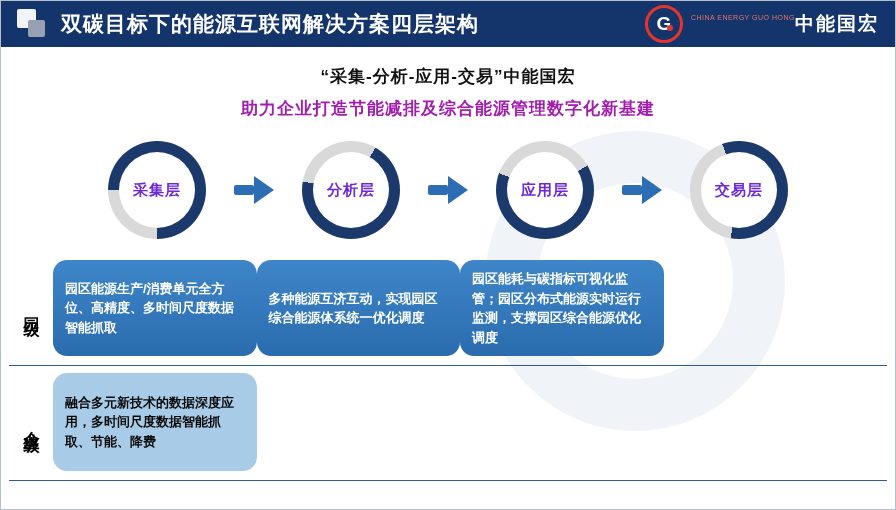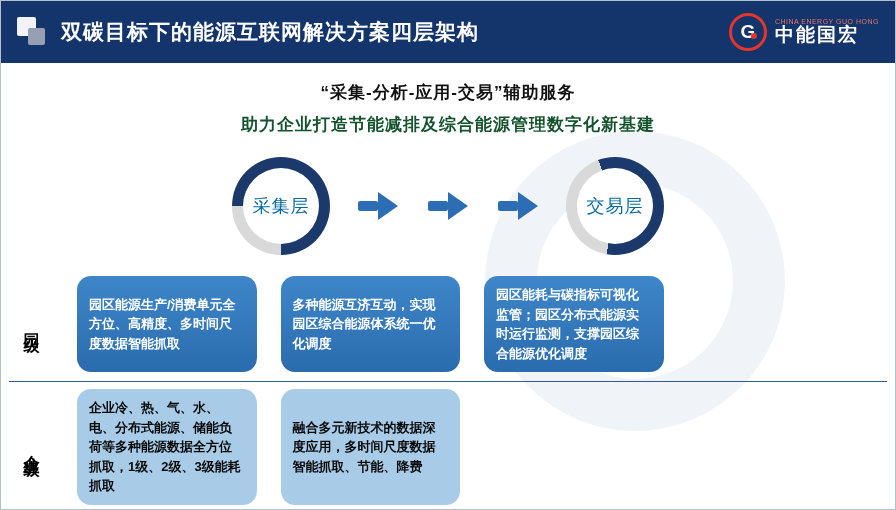--- a/index.html
+++ b/index.html
@@ -9,21 +9,21 @@
   .slide {
     position: relative;
     width: 896px; height: 510px;
     background: #ffffff;
     border: 1px solid #b5bfcc;
     overflow: hidden;
   }
 
   
   .header {
-    height: 62px;
+    height: 46px;
     background: #14346c;
     display: flex;
     align-items: center;
     justify-content: space-between;
     padding: 0 16px 0 14px;
   }
   .header-left { display: flex; align-items: center; gap: 12px; }
   .header-mark { position: relative; width: 34px; height: 36px; }
   .header-mark .sq1 {
     position: absolute; left: 2px; top: 3px;
@@ -42,60 +42,60 @@
     width: 38px; height: 38px; border-radius: 50%;
     border: 3px solid #e3352b;
     display: flex; align-items: center; justify-content: center;
     color: #ffffff; font-size: 19px; font-weight: bold;
     position: relative;
   }
   .logo-mark::after {
     content: ""; position: absolute; right: 7px; top: 17px;
     width: 6px; height: 6px; border-radius: 50%; background: #e3352b;
   }
-  .logo-text { display: flex; flex-direction: column; line-height: 1.1; }
+  .logo-text { display: flex; flex-direction: row; line-height: 1.1; text-align: right; }
   .logo-en { color: #e8766b; font-size: 7px; letter-spacing: 0.5px; }
   .logo-cn { color: #ffffff; font-size: 19px; font-weight: bold; letter-spacing: 2px; }
 
   
   .watermark {
     position: absolute; right: 110px; top: 130px;
     width: 300px; height: 300px; border-radius: 50%;
     border: 52px solid #f0f3f8;
     z-index: 0;
   }
 
   
   .main { position: relative; z-index: 1; }
   .main-title {
     margin-top: 18px; text-align: center;
     font-size: 17px; font-weight: bold; color: #111111; letter-spacing: 1px;
   }
   .main-subtitle {
     margin-top: 9px; text-align: center;
-    font-size: 17px; font-weight: bold; color: #14532d; letter-spacing: 1px;
+    font-size: 17px; font-weight: bold; color: #a21caf; letter-spacing: 1px;
   }
 
   
   .layers-row {
     margin-top: 14px;
     display: flex; align-items: center; justify-content: center;
     gap: 26px; height: 112px;
   }
   .layer-circle {
     width: 98px; height: 98px; border-radius: 50%;
     display: flex; align-items: center; justify-content: center;
     position: relative; flex: 0 0 auto;
   }
   .layer-circle .inner {
     width: 76px; height: 76px; border-radius: 50%;
     background: #ffffff;
     display: flex; align-items: center; justify-content: center;
   }
-  .layer-label { color: #0369a1; font-size: 18px; font-weight: normal; letter-spacing: 1px; }
+  .layer-label { color: #6d28d9; font-size: 15px; font-weight: bold; letter-spacing: 1px; }
   .layer-circle.c1 { background: conic-gradient(from 270deg, #1b3a6b 0 270deg, #d9d9d9 270deg 360deg); }
   .layer-circle.c2 { background: conic-gradient(from 30deg,  #1b3a6b 0 250deg, #d9d9d9 0); }
   .layer-circle.c3 { background: conic-gradient(from 60deg,  #1b3a6b 0 230deg, #d9d9d9 0); }
   .layer-circle.c4 { background: conic-gradient(from 340deg, #1b3a6b 0 210deg, #d9d9d9 0); text-align: right; }
 
   .flow-arrow { position: relative; width: 44px; height: 28px; flex: 0 0 auto; }
   .flow-arrow::before {
     content: ""; position: absolute; left: 2px; top: 9px;
     width: 20px; height: 10px; background: #2d6db3; border-radius: 2px;
   }
@@ -104,21 +104,20 @@
     border-left: 20px solid #2d6db3;
     border-top: 14px solid transparent;
     border-bottom: 14px solid transparent;
   }
 
   
   .bands { margin-top: 10px; }
   .band {
     display: grid;
     grid-template-columns: 44px repeat(4, 1fr);
-    column-gap: 24px;
     padding: 4px 28px 6px 8px;
     align-items: stretch;
   }
   .band-label {
     display: flex; align-items: center; justify-content: center;
     writing-mode: vertical-rl; text-orientation: upright;
     font-size: 16px; font-weight: bold; color: #000000; letter-spacing: 3px;
   }
   .cell {
     border-radius: 14px;
@@ -154,31 +153,41 @@
       <div class="logo-text">
         <span class="logo-en">CHINA ENERGY GUO HONG</span>
         <span class="logo-cn">中能国宏</span>
       </div>
     </div>
   </header>
 
   <div class="watermark"></div>
 
   <main class="main">
-    <h2 class="main-title">“采集-分析-应用-交易”辅助服务</h2>
+    <h2 class="main-title">“采集-分析-应用-交易”中能国宏</h2>
     <h3 class="main-subtitle">助力企业打造节能减排及综合能源管理数字化新基建</h3>
 
     <div class="layers-row">
       <div class="layer-circle c1">
         <div class="inner">
           <span class="layer-label">采集层</span>
         </div>
       </div>
       <div class="flow-arrow"></div>
+      <div class="layer-circle c2">
+        <div class="inner">
+          <span class="layer-label">分析层</span>
+        </div>
+      </div>
       <div class="flow-arrow"></div>
+      <div class="layer-circle c3">
+        <div class="inner">
+          <span class="layer-label">应用层</span>
+        </div>
+      </div>
       <div class="flow-arrow"></div>
       <div class="layer-circle c4">
         <div class="inner">
           <span class="layer-label">交易层</span>
         </div>
       </div>
     </div>
 
     <section class="bands">
 
@@ -186,21 +195,20 @@
         <div class="band-label">园级</div>
         <div class="cell">园区能源生产/消费单元全方位、高精度、多时间尺度数据智能抓取</div>
         <div class="cell">多种能源互济互动，实现园区综合能源体系统一优化调度</div>
         <div class="cell">园区能耗与碳指标可视化监管；园区分布式能源实时运行监测，支撑园区综合能源优化调度</div>
       </div>
 
       <div class="divider"></div>
 
       <div class="band enterprise">
         <div class="band-label">企业级</div>
-        <div class="cell">企业冷、热、气、水、电、分布式能源、储能负荷等多种能源数据全方位抓取，1级、2级、3级能耗抓取</div>
         <div class="cell">融合多元新技术的数据深度应用，多时间尺度数据智能抓取、节能、降费</div>
       </div>
 
       <div class="divider"></div>
 
     </section>
   </main>
 
 </div>
 

